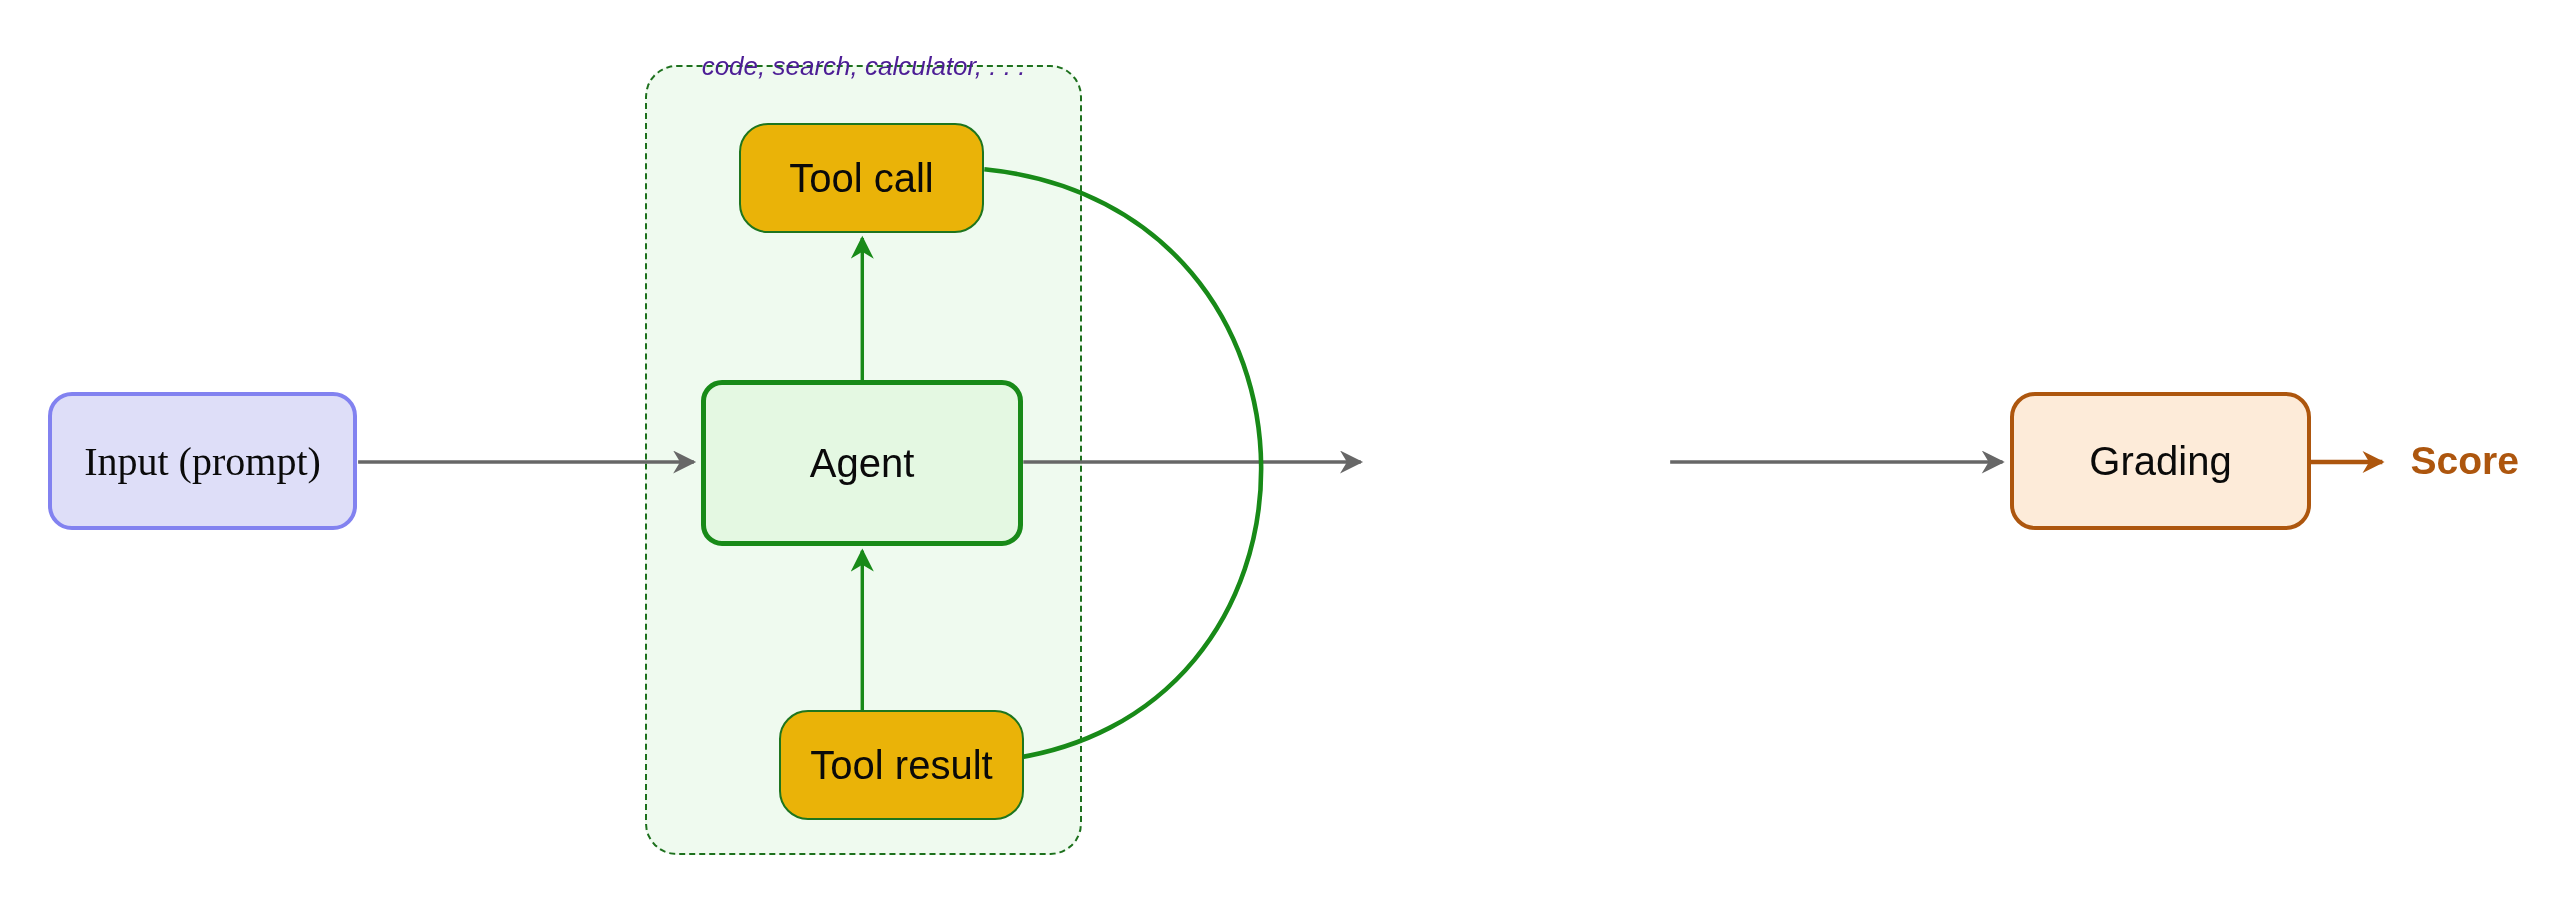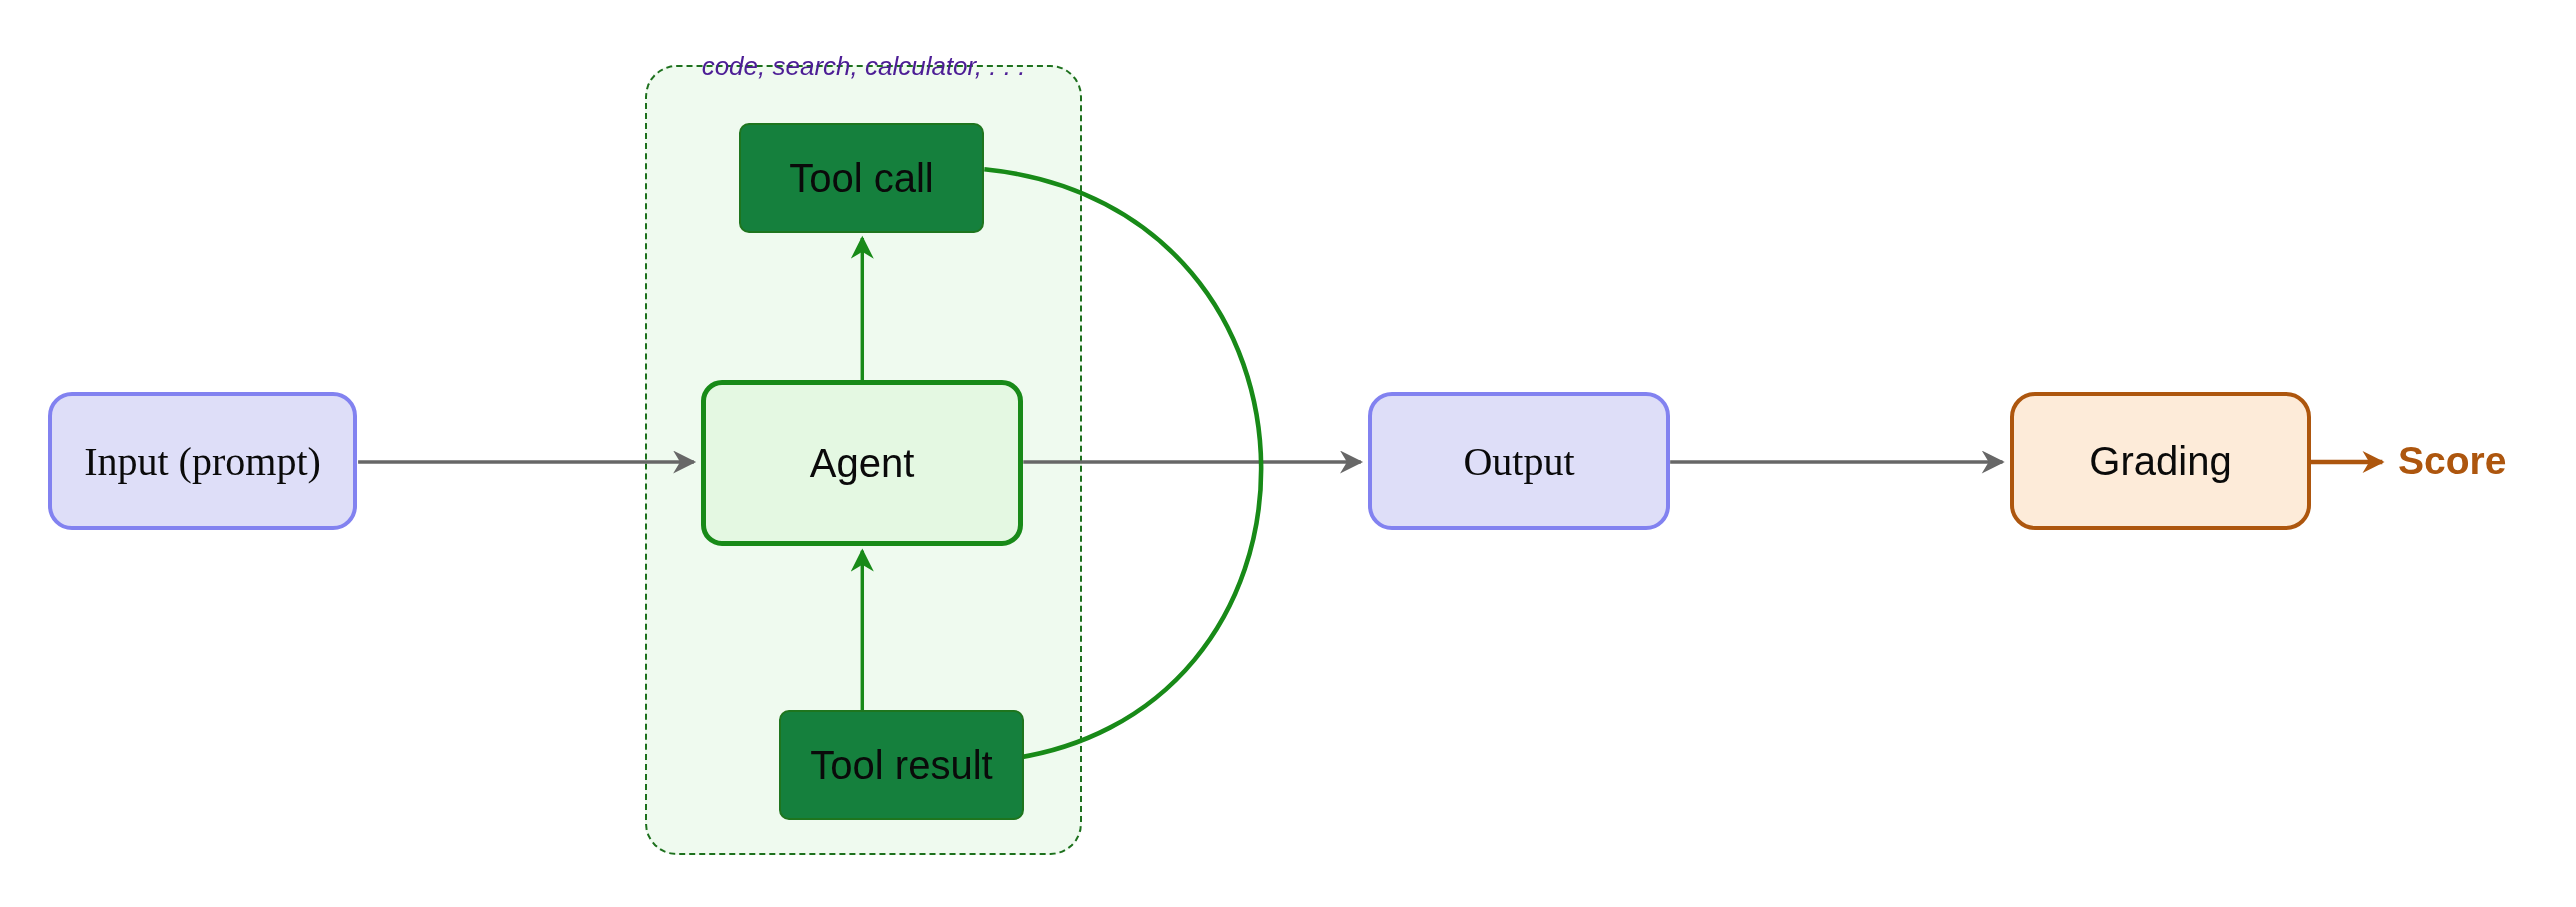--- a/index.html
+++ b/index.html
@@ -30,23 +30,23 @@
   }
   .node-input  { left: 48px;   top: 392px; width: 309px; height: 138px; }
   .node-output { left: 1368px; top: 392px; width: 302px; height: 138px; }
   .node-agent {
     left: 701px; top: 380px; width: 322px; height: 166px;
     background: #e4f8e2;
     border: 5.7px solid #188a18;
     border-radius: 21px;
   }
   .tool-node {
-    background: #15803d;
+    background: #eab308;
     border: 2.9px solid #1e751e;
-    border-radius: 10px;
+    border-radius: 29px;
   }
   .node-tool-call   { left: 739px; top: 123px;  width: 245px; height: 110px; }
   .node-tool-result { left: 779px; top: 710px; width: 245px; height: 110px; justify-content: center; }
   .node-grading {
     left: 2010px; top: 392px; width: 301px; height: 138px;
     background: #fdebd9;
     border: 4.6px solid #ad560e;
     border-radius: 25px;
     justify-content: center;
   }
@@ -65,21 +65,21 @@
     transform: translate(-50%, -52%);
     font-style: italic;
     font-size: 26px;
     color: #4c1d95;
     white-space: nowrap;
     z-index: 2;
   }
   .score-label {
     position: absolute;
     left: 2398px; top: 392px; width: 121px; height: 138px;
-    display: flex; align-items: center; justify-content: flex-start;
+    display: flex; align-items: center; justify-content: flex-end;
     font-size: 39px;
     font-weight: bold;
     color: #ad560e;
     white-space: nowrap;
     z-index: 3;
   }
   .arrow-layer {
     position: absolute;
     left: 0; top: 0;
     z-index: 2;
@@ -130,23 +130,20 @@
   </div>
 
   <div class="node tool-node node-tool-call">
     <span>Tool call</span>
   </div>
 
   <div class="node tool-node node-tool-result">
     <span>Tool result</span>
   </div>
 
-  <div class="node io-node node-output">
-    <span>Output</span>
-  </div>
 
   <div class="node node-grading">
     <span>Grading</span>
   </div>
 
   <div class="score-label">
     <span>Score</span>
   </div>
 
 </div>

